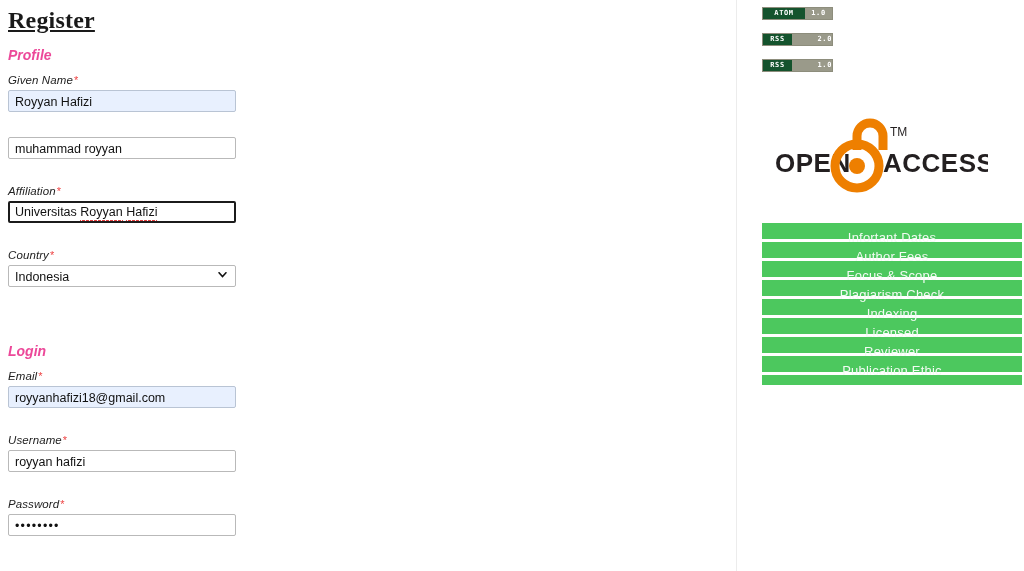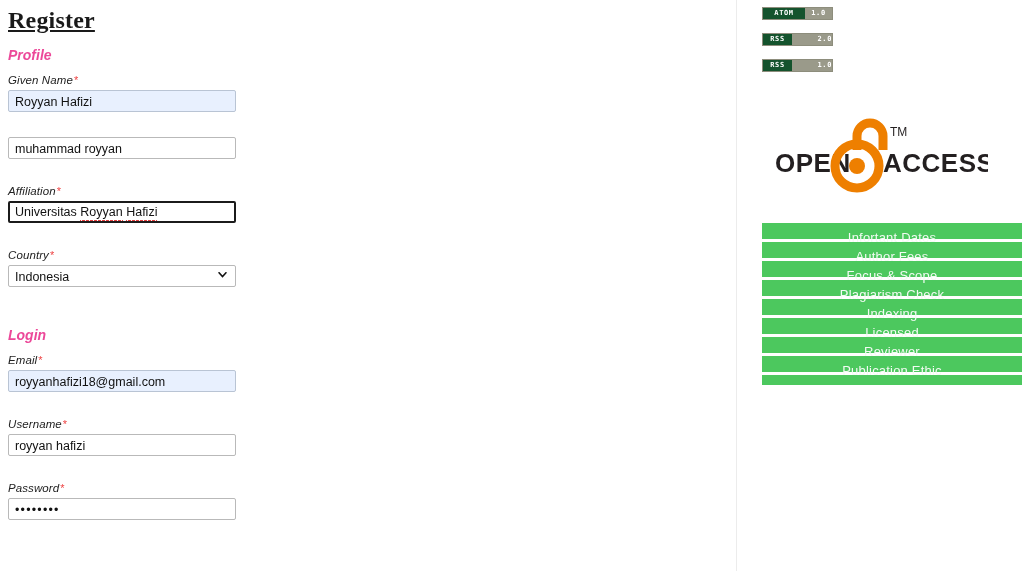--- a/index.html
+++ b/index.html
@@ -311,21 +311,21 @@
       <div class="select-wrap">
         <select class="select-input">
           <option>Indonesia</option>
         </select>
         <svg class="select-chevron" viewBox="0 0 10 7">
           <path d="M1 1 L5 5.4 L9 1" stroke="#111111" stroke-width="1.8" fill="none" stroke-linecap="square"></path>
         </svg>
       </div>
     </div>
 
-    <h2 class="section-heading" id="login-heading" style="margin-top:32px;">Login</h2>
+    <h2 class="section-heading" id="login-heading" style="margin-top:48px;">Login</h2>
 
     <div class="field-group" id="grp-email">
       <label class="field-label"><span>Email</span><span class="req-star">*</span></label>
       <input class="text-input autofill" type="text" value="royyanhafizi18@gmail.com" style="">
     </div>
 
     <div class="field-group" id="grp-username">
       <label class="field-label"><span>Username</span><span class="req-star">*</span></label>
       <input class="text-input" type="text" value="royyan hafizi" style="">
     </div>

